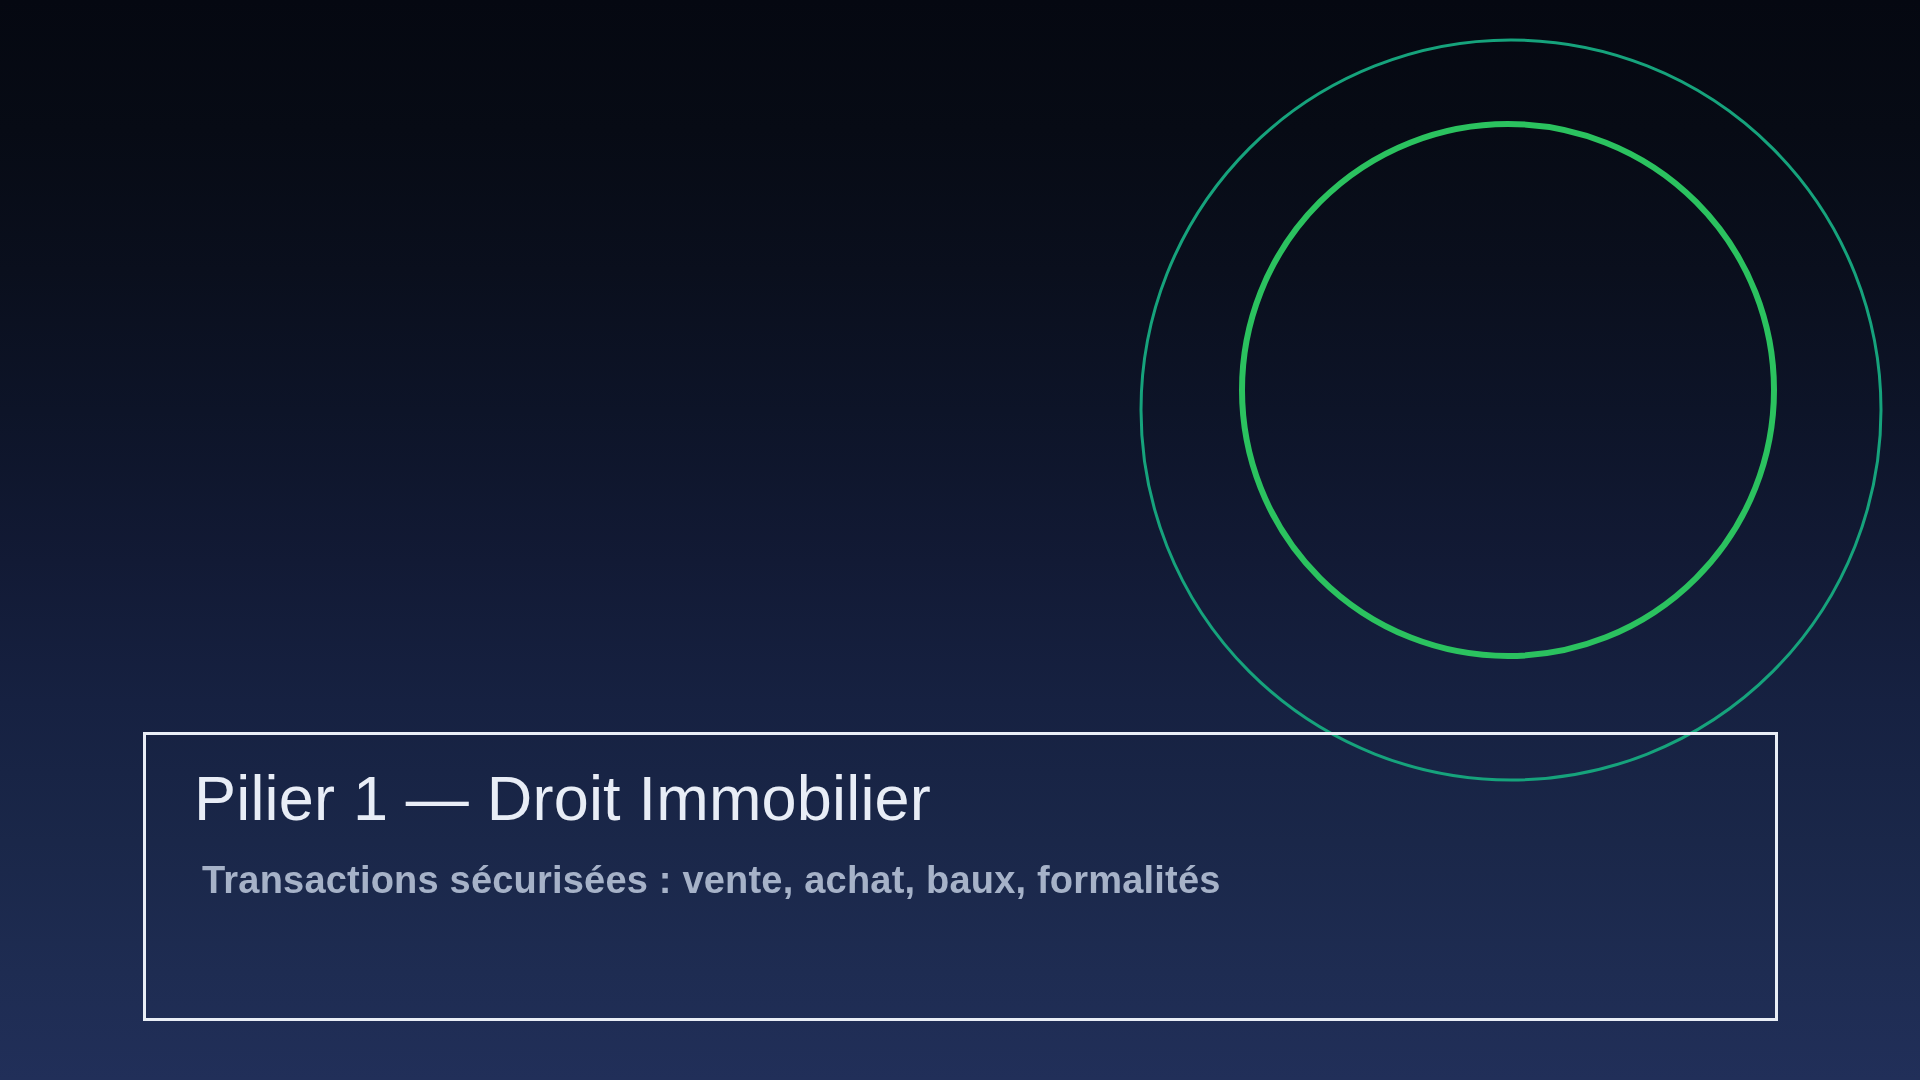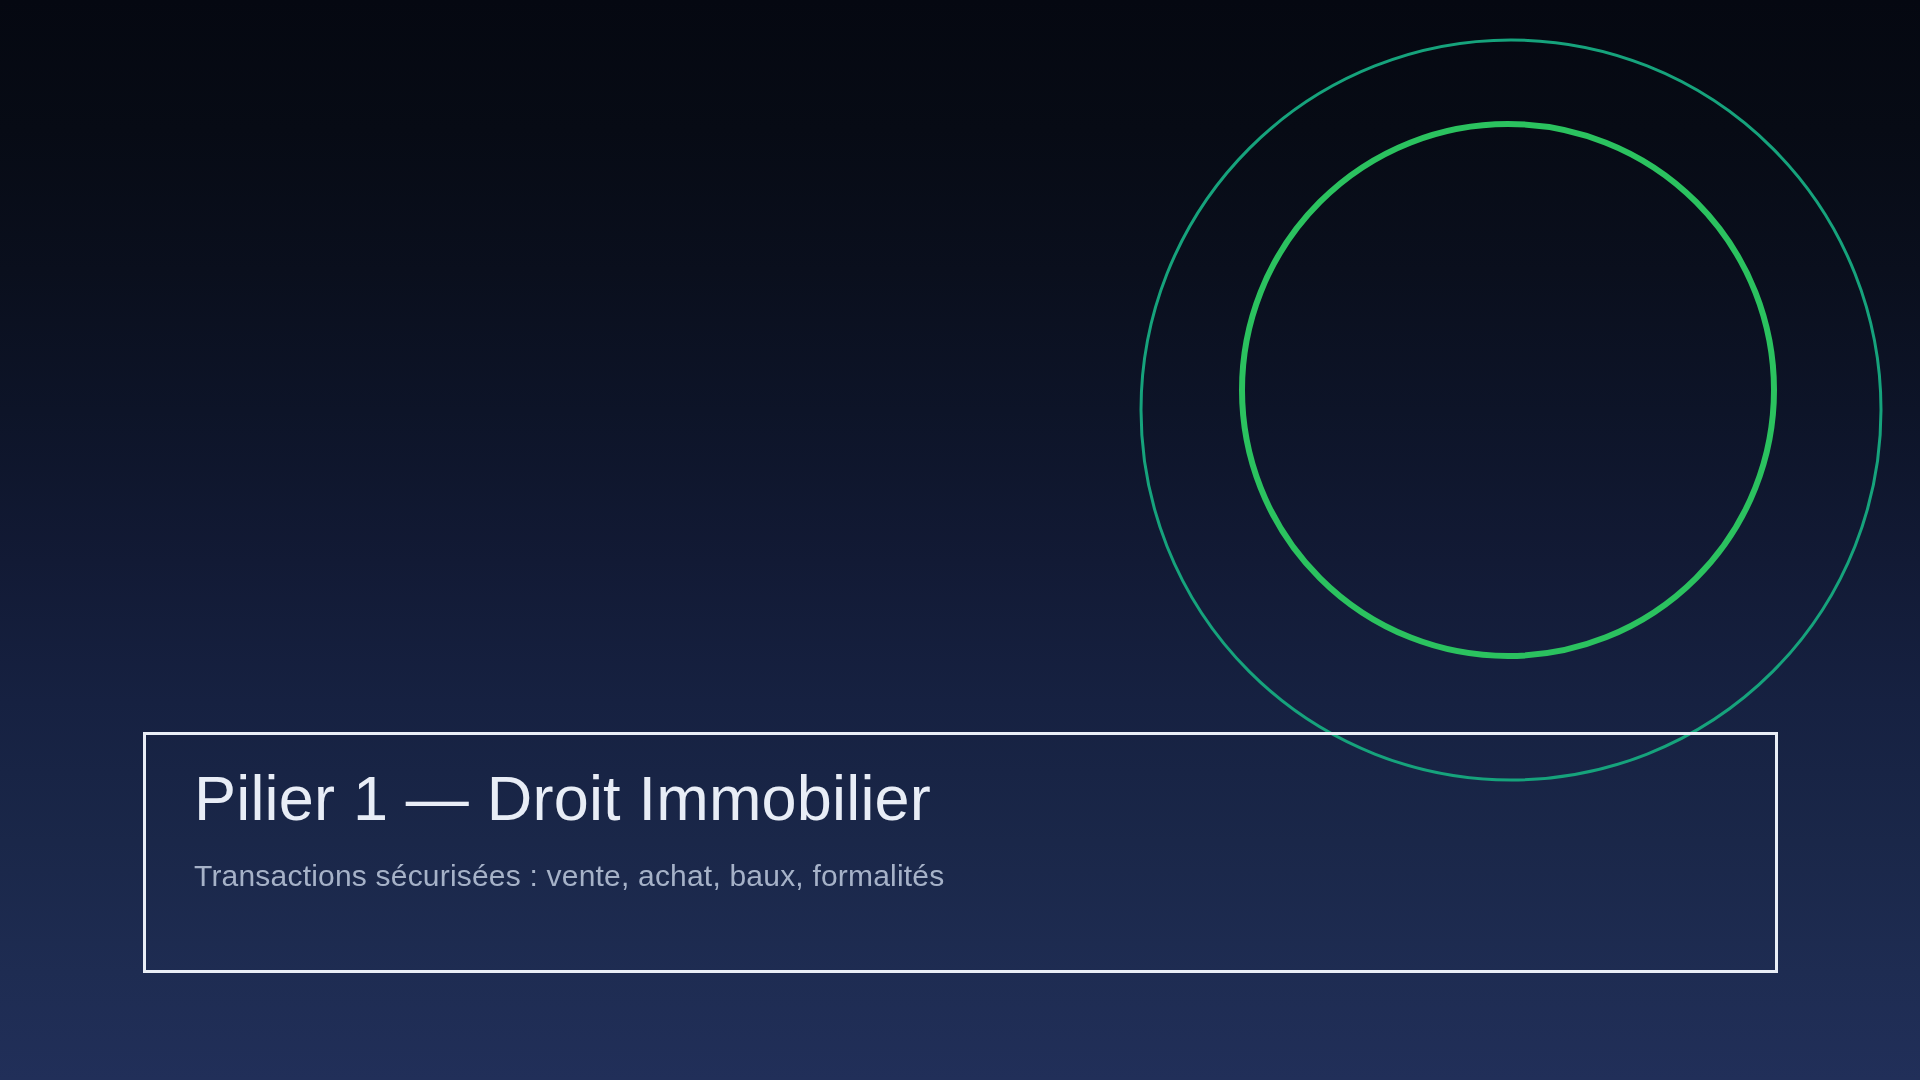--- a/index.html
+++ b/index.html
@@ -35,44 +35,44 @@
     height: 1080px;
     pointer-events: none;
   }
 
   
   .title-card {
     position: absolute;
     left: 143px;
     top: 732px;
     width: 1635px;
-    height: 241px;
+    height: 289px;
     box-sizing: border-box;
     border: 3px solid #e9eef6;
     background: transparent;
     display: flex;
     flex-direction: column;
     justify-content: flex-start;
     padding: 28px 0 0 48px;
   }
 
   .slide-title {
     margin: 0;
     font-size: 63px;
     font-weight: 400;
     line-height: 1.12;
     letter-spacing: 0.2px;
     color: #e8edf6;
     white-space: nowrap;
   }
 
   .slide-subtitle {
-    margin: 24px 0 0 0;
-    font-size: 30px;
-    font-weight: 400;
+    margin: 24px 0 0 8px;
+    font-size: 38px;
+    font-weight: 700;
     line-height: 1.2;
     letter-spacing: 0.2px;
     color: #a6b2c8;
     white-space: nowrap;
   }
 </style>
 </head>
 <body>
 
 <div id="slide">

